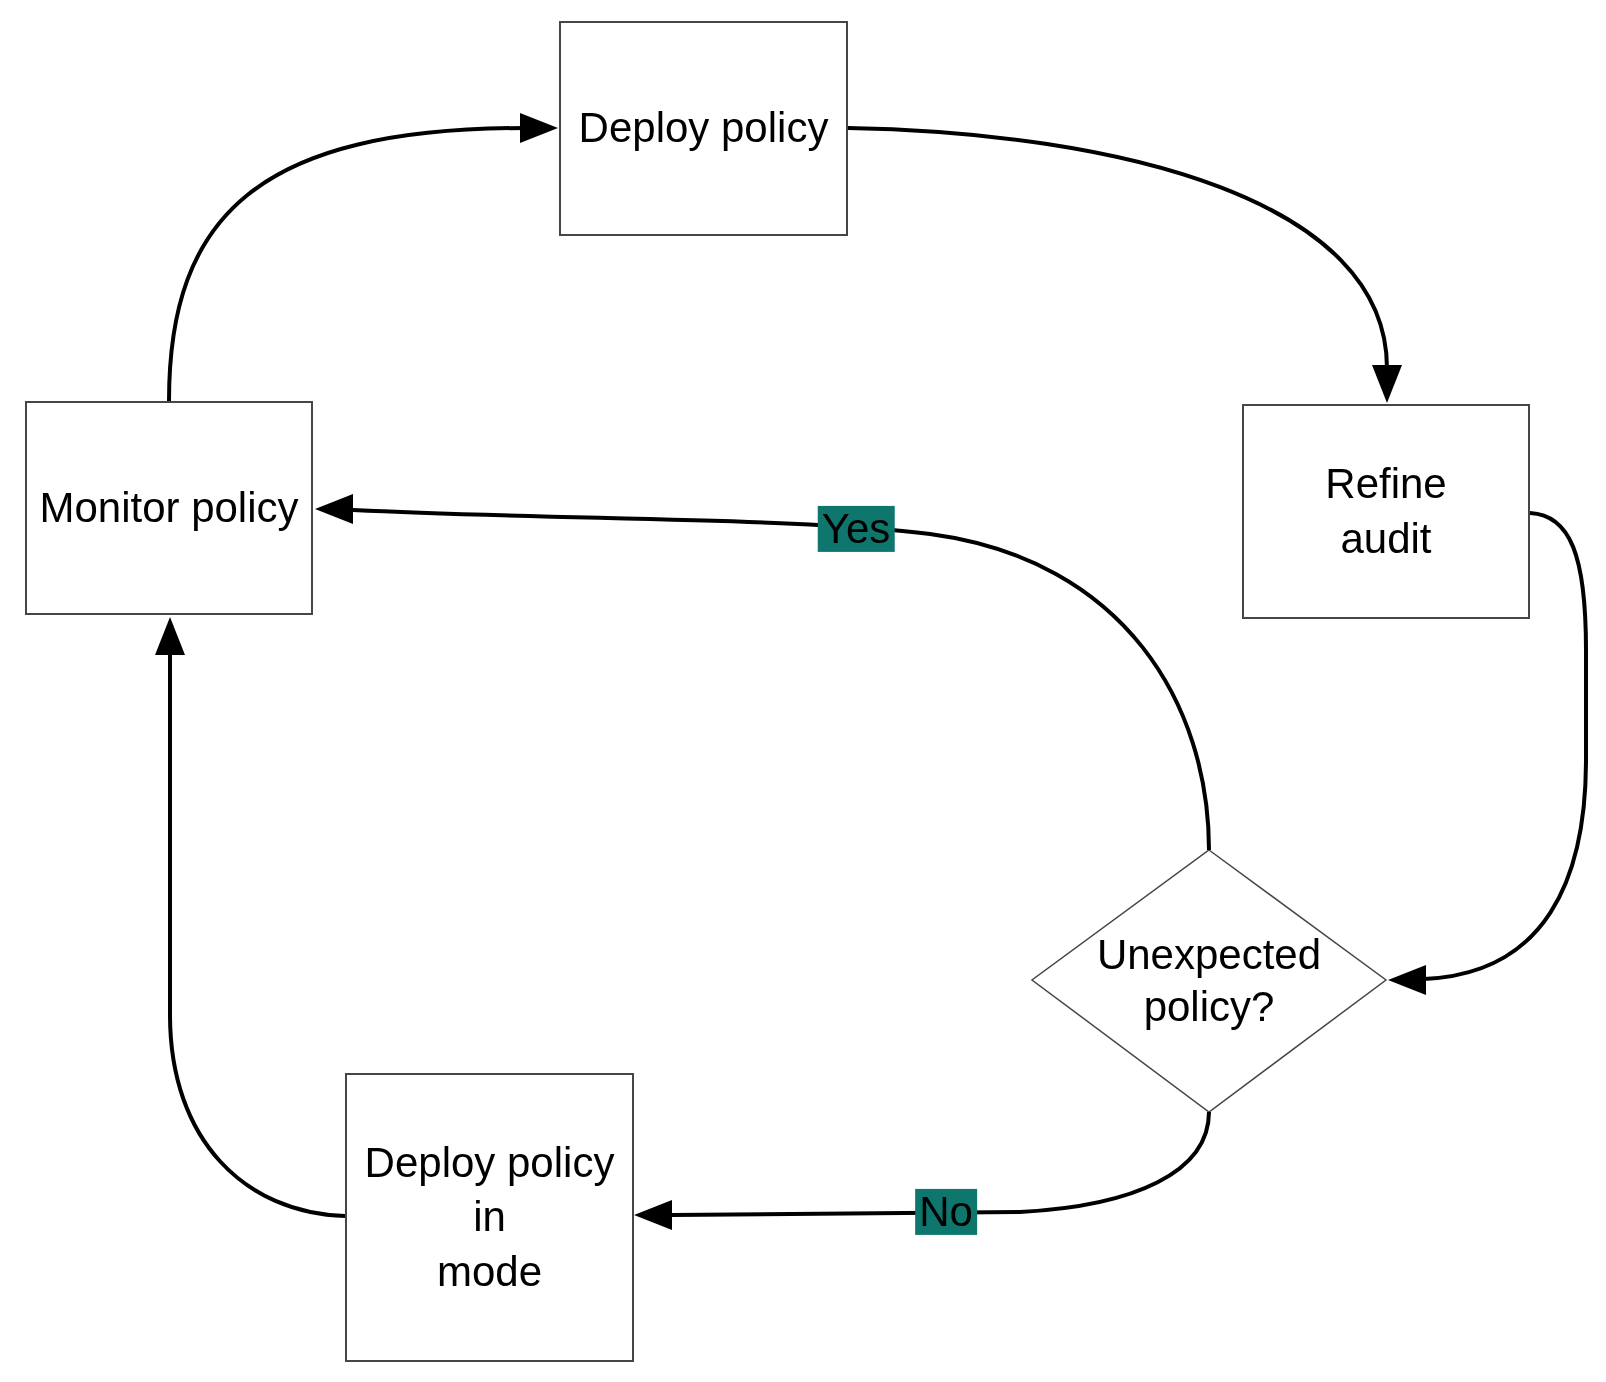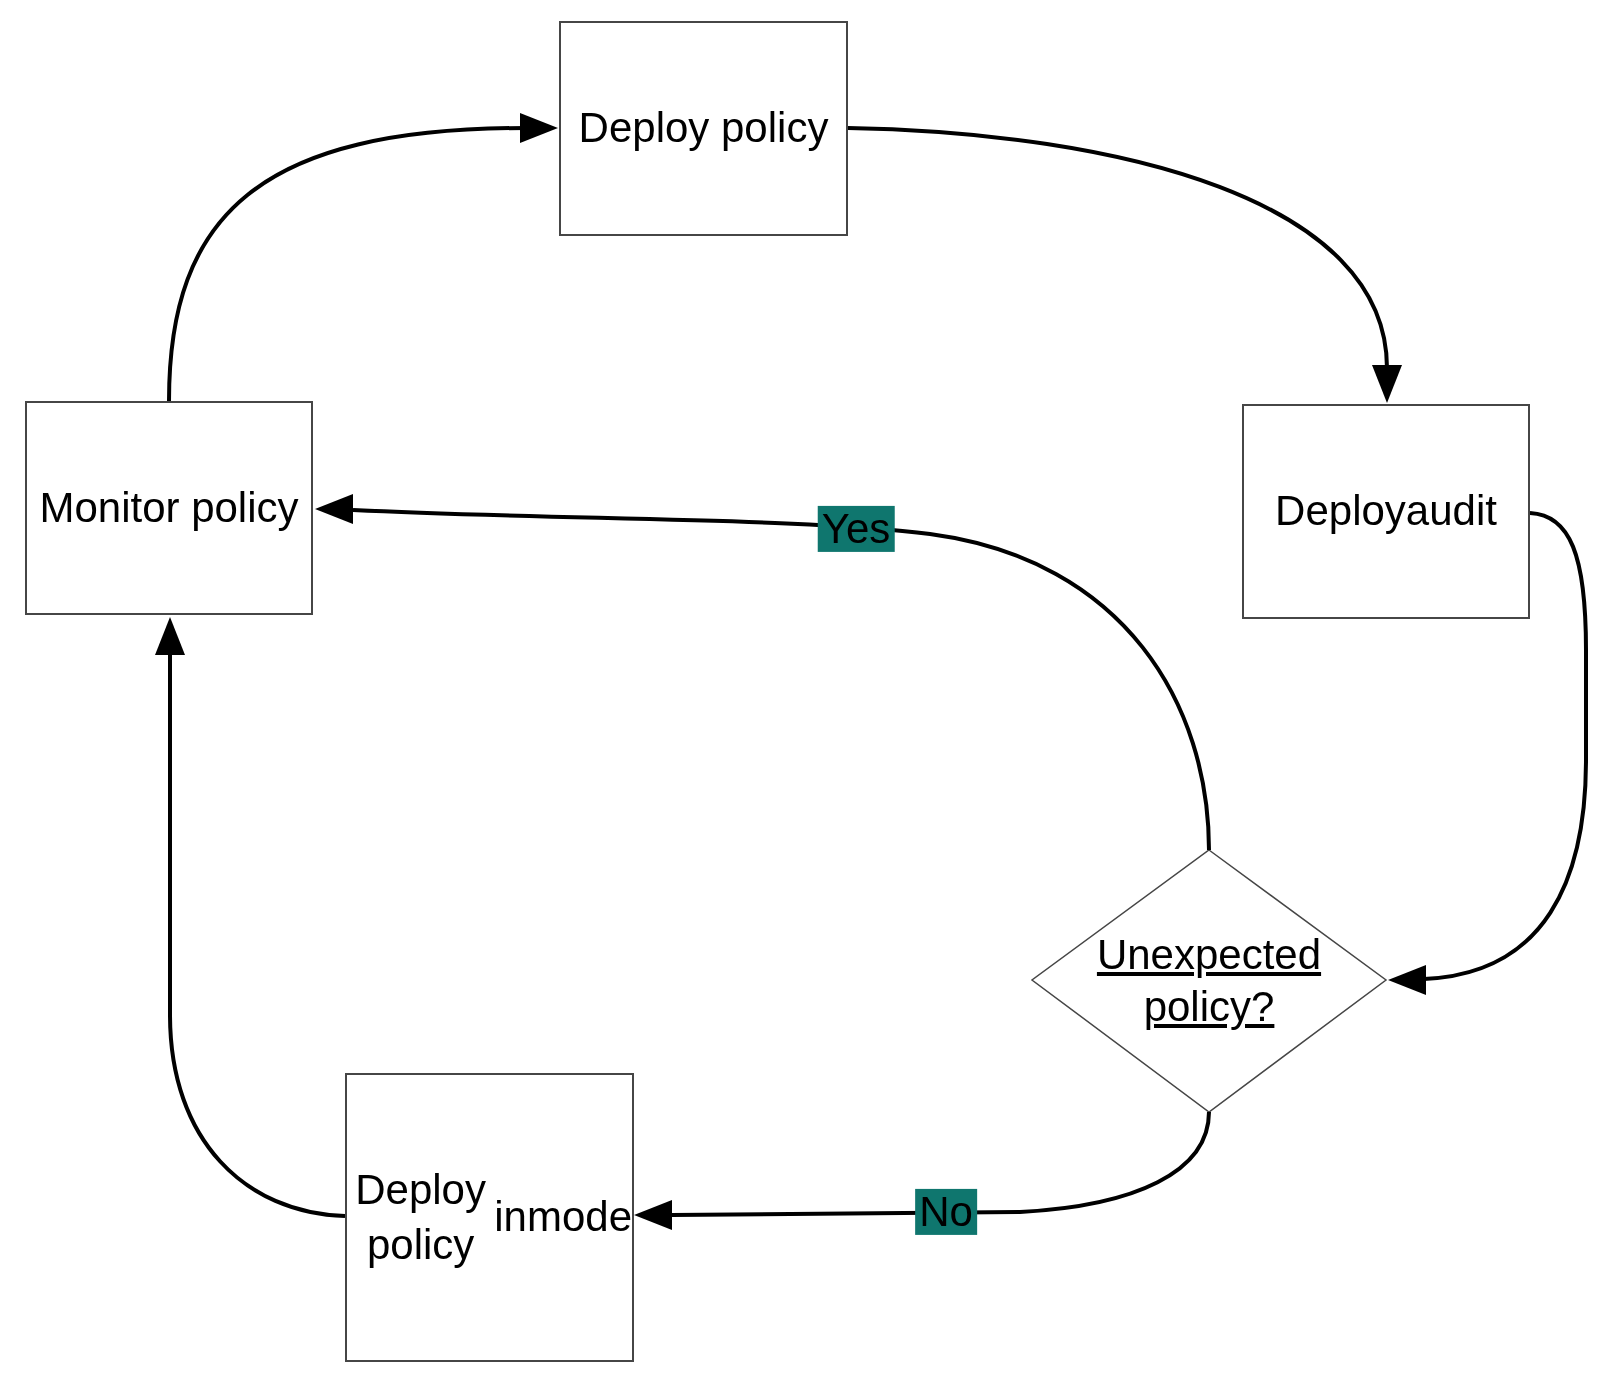--- a/index.html
+++ b/index.html
@@ -20,21 +20,21 @@
     left: 0; top: 0;
     width: 1606px;
     height: 1382px;
   }
   .node {
     position: absolute;
     box-sizing: border-box;
     background: #ffffff;
     border: 2px solid #464646;
     display: flex;
-    flex-direction: row;
+    flex-direction: column;
     align-items: center;
     justify-content: center;
     text-align: center;
     color: #000000;
     font-size: 42px;
     line-height: 1.3;
   }
   .node-refine        { left: 25px;   top: 401px;  width: 288px; height: 214px; }
   .node-deploy-audit  { left: 559px;  top: 21px;   width: 289px; height: 215px; }
   .node-monitor       { left: 1242px; top: 404px;  width: 288px; height: 215px; }
@@ -45,21 +45,20 @@
     width: 300px; height: 152px;
     display: flex;
     flex-direction: column;
     align-items: center;
     justify-content: center;
     text-align: center;
     color: #000000;
     font-size: 42px;
     line-height: 1.25;
     pointer-events: none;
-    text-decoration: underline;
   }
   .edge-label {
     position: absolute;
     transform: translate(-50%, -50%);
     background: #0f766e;
     color: #000000;
     font-size: 42px;
     line-height: 1.1;
     padding: 0 4px;
     white-space: nowrap;
@@ -100,21 +99,21 @@
 
     <path class="connector" d="M 345 1216 C 245 1213 170 1140 170 1015 L 170 653"></path>
     <polygon class="arrowhead" points="170,617 155,655 185,655"></polygon>
   </svg>
 
   <div class="node node-deploy-audit">
     <div>Deploy policy</div>
   </div>
 
   <div class="node node-monitor">
-    <div>Deploy</div>
+    <div>Refine</div>
     <div>audit</div>
   </div>
 
   <div class="node node-refine">
     <div>Monitor policy</div>
   </div>
 
   <div class="node node-deploy-enforce">
     <div>Deploy policy</div>
     <div>in</div>

